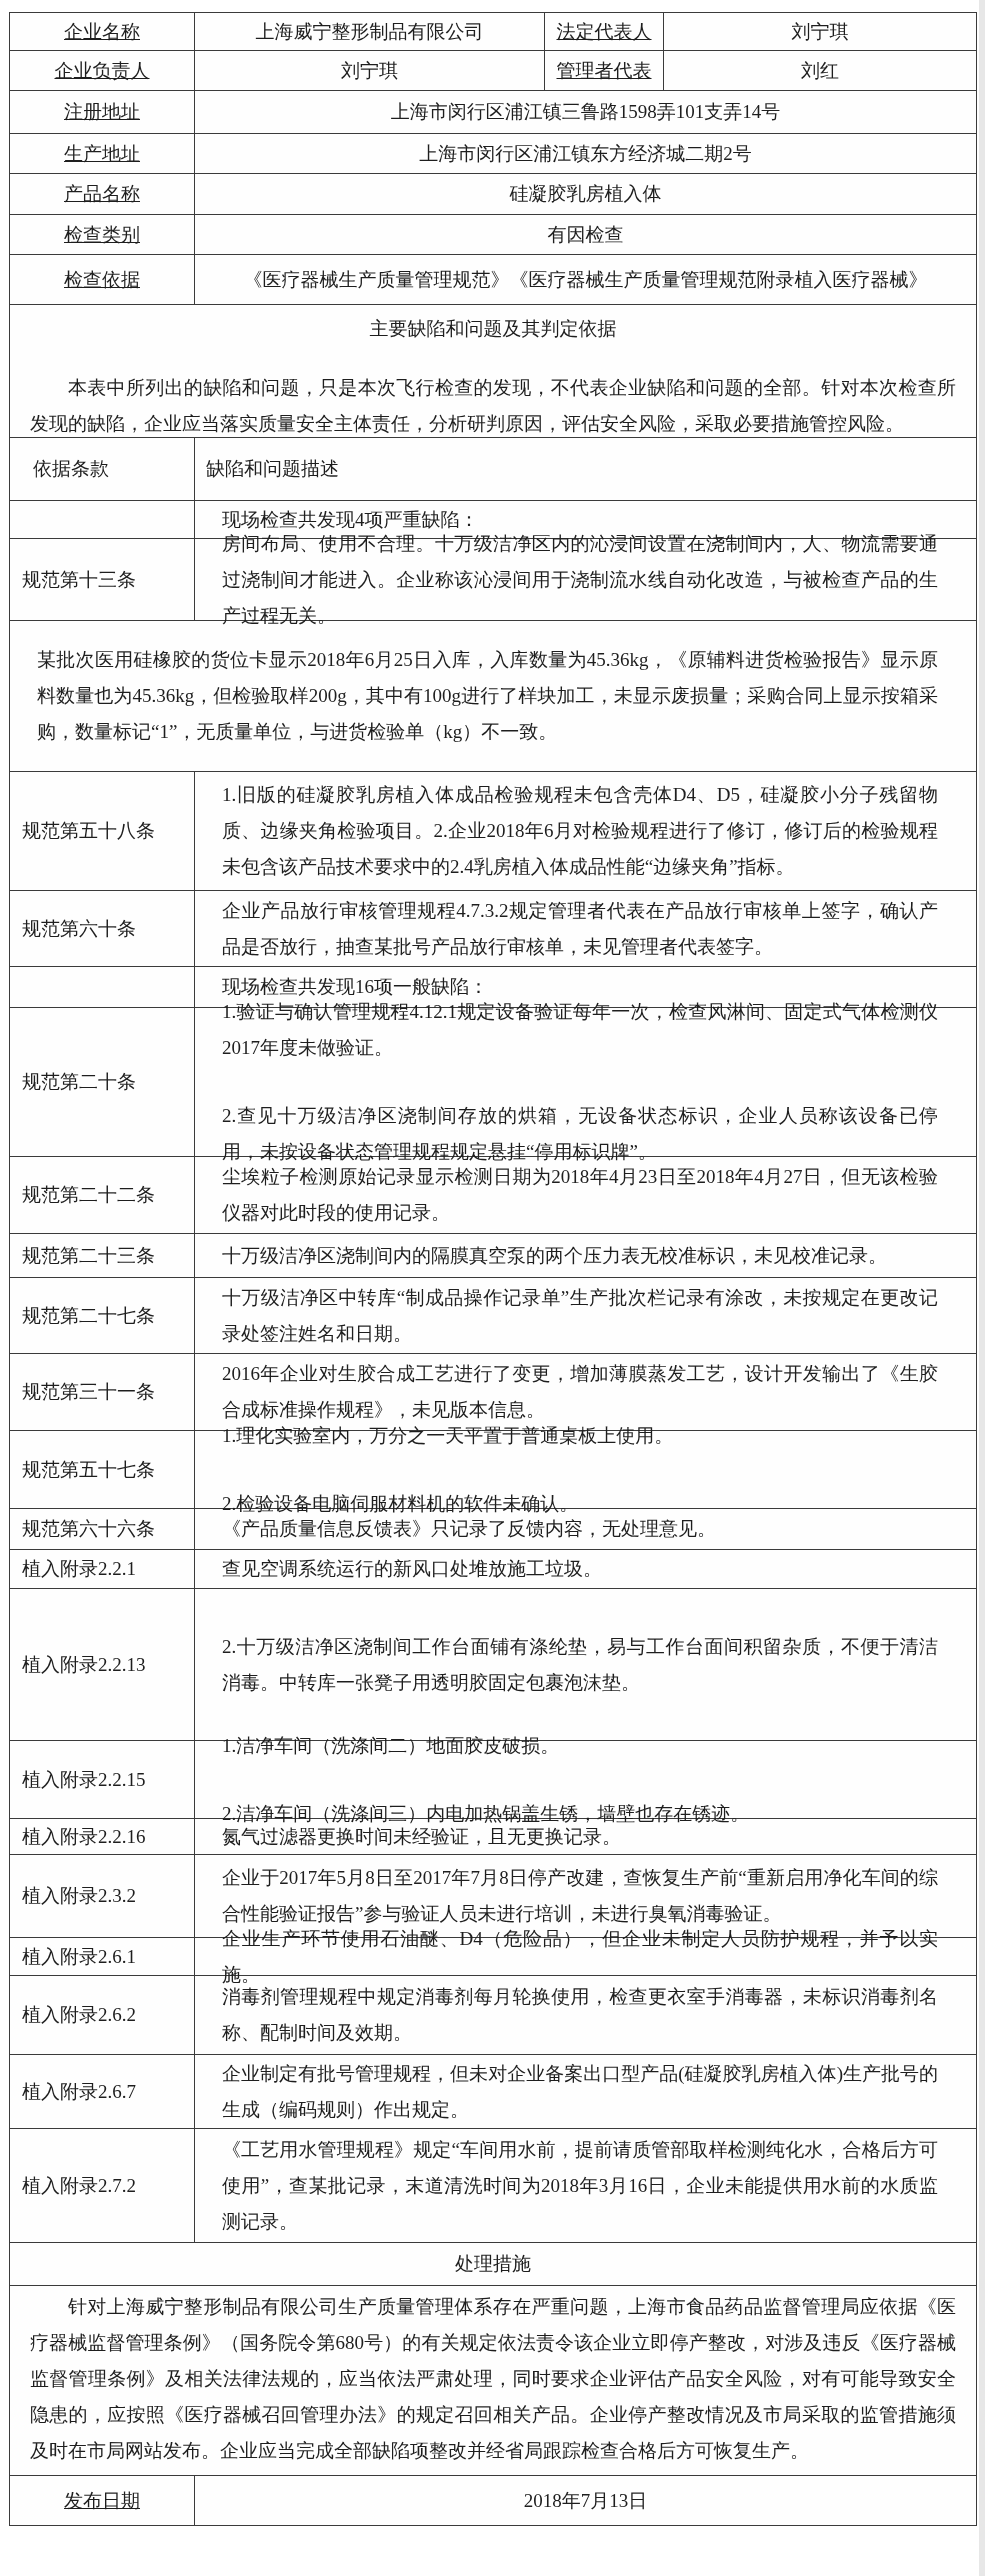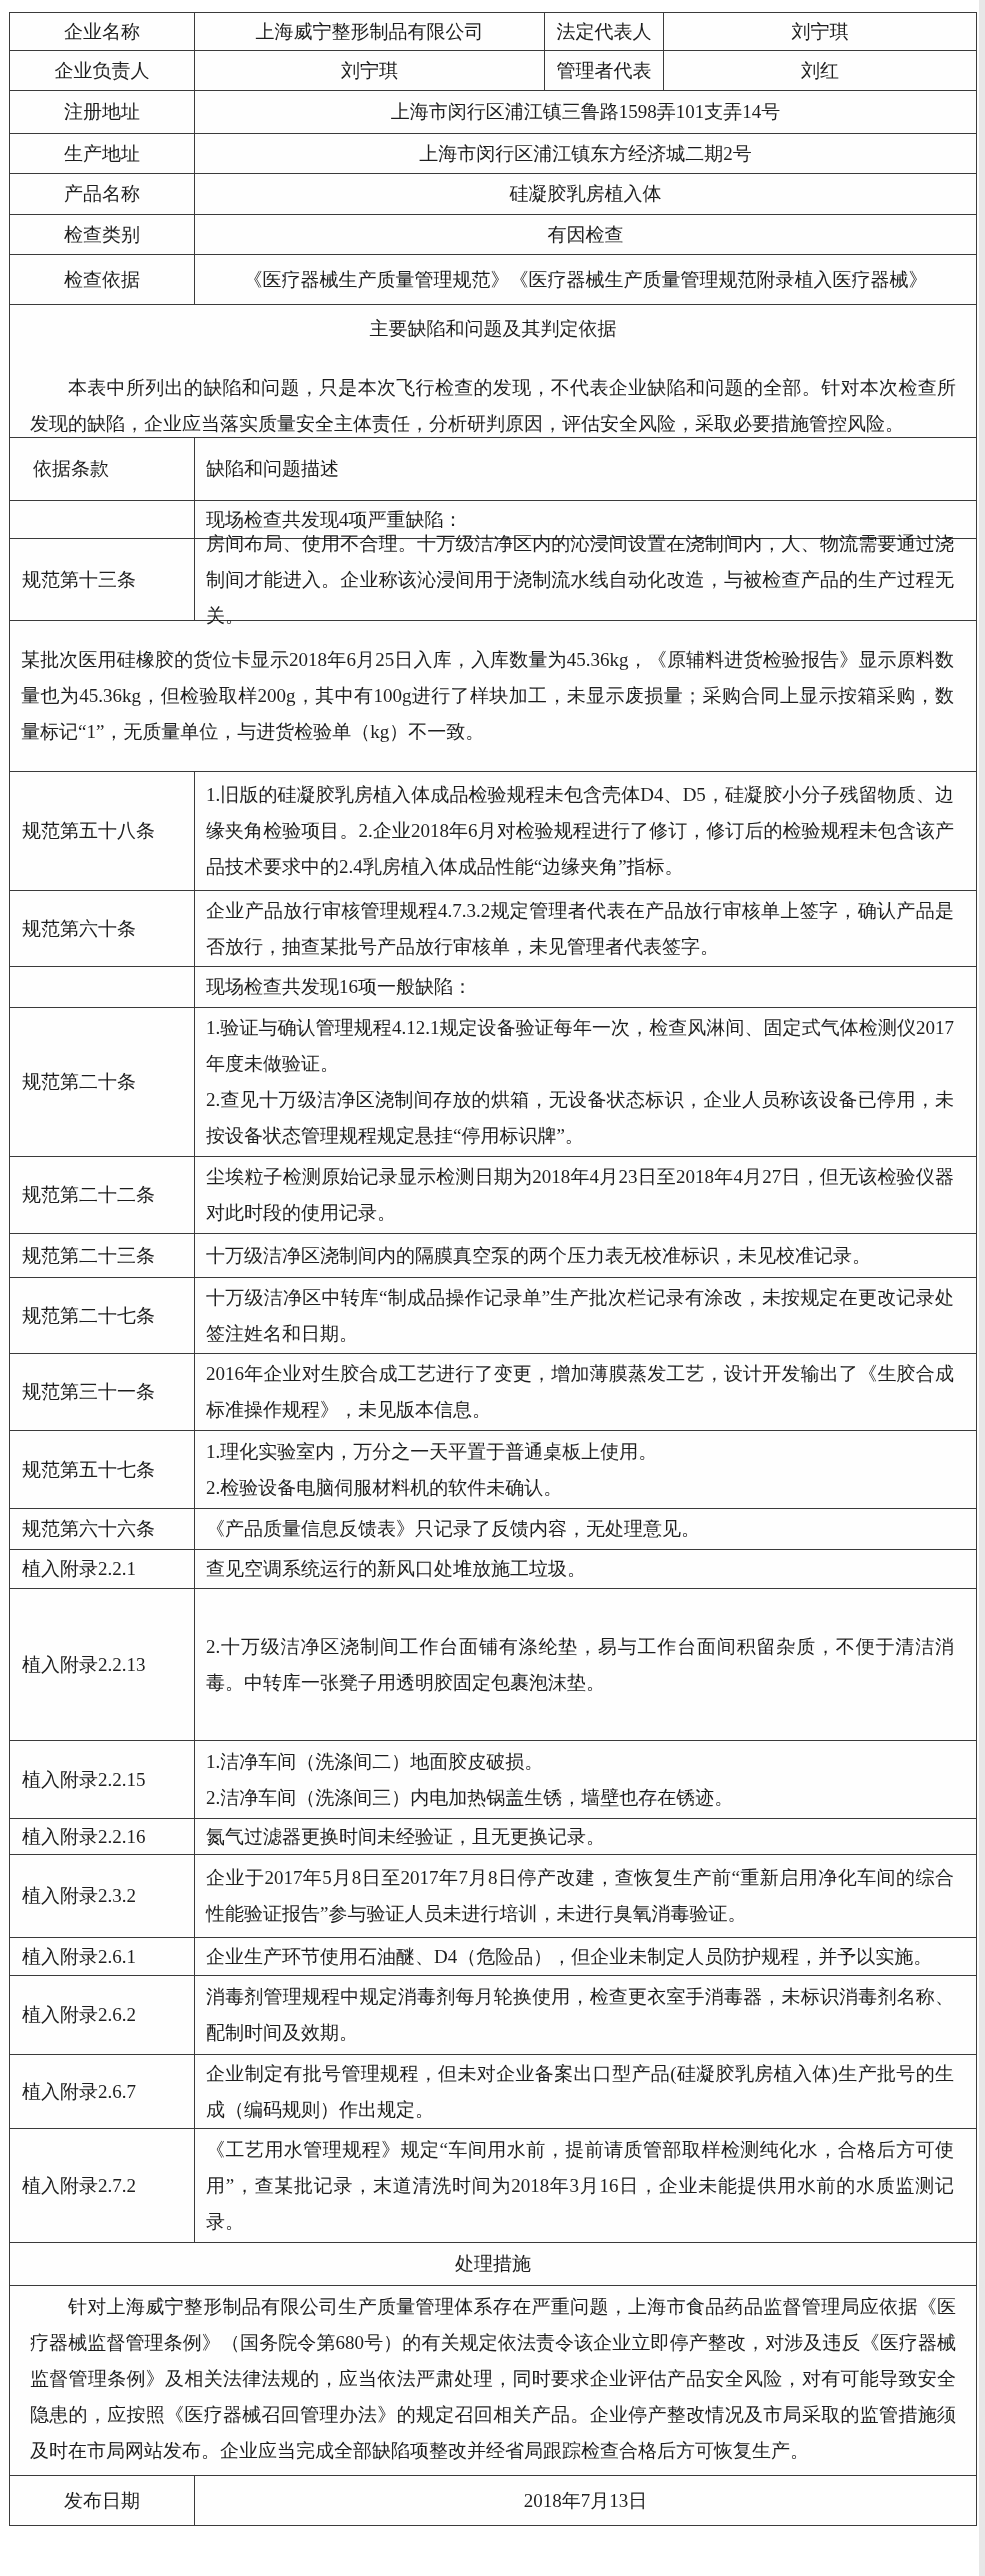--- a/index.html
+++ b/index.html
@@ -28,29 +28,29 @@
     box-sizing:border-box;
   }
   .trow.last{border-bottom:none;}
   .cell{box-sizing:border-box;min-width:0;}
   
   .c1{width:185px;border-right:1.8px solid #3b3b3b;flex:none;}
   .c2{width:350px;border-right:1.8px solid #3b3b3b;flex:none;}
   .c3{width:119px;border-right:1.8px solid #3b3b3b;flex:none;}
   .c4{flex:1;}
   .cv{flex:1;}
-  .lab{display:flex;align-items:center;justify-content:center;text-align:center;}
+  .lab{display:flex;align-items:center;justify-content:center;text-align:center;text-decoration:underline;}
   .val{display:flex;align-items:center;justify-content:center;text-align:right;padding:1.8px 7.3px;}
   .clause{display:flex;align-items:center;justify-content:flex-start;padding-left:12px;padding-right:3.6px;}
   .desc{
     flex:1;display:flex;flex-direction:column;justify-content:center;
     padding:4.6px 22px 4.6px 11px;
   }
   .desc p{
-    margin:0;line-height:36px;text-align:justify;
+    margin:16px;line-height:36px;text-align:justify;
   }
   .section-cell{flex:1;padding:0 20px;}
   .section-title{
     margin-top:10px;line-height:27px;text-align:center;
   }
   .section-para{
     margin-top:28px;line-height:36px;text-align:justify;text-indent:38px;
   }
   .measures-title-cell{flex:1;display:flex;align-items:center;justify-content:center;}
   .measures-para-cell{flex:1;padding:2.7px 20px;}

